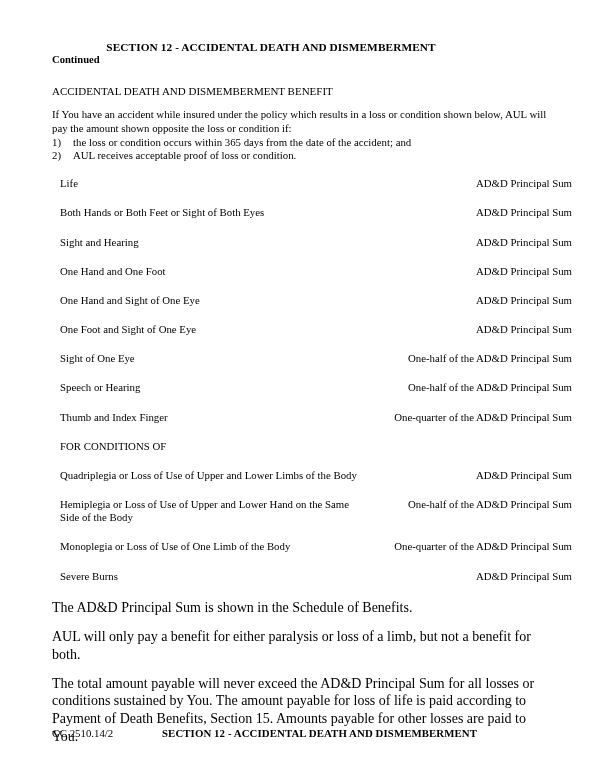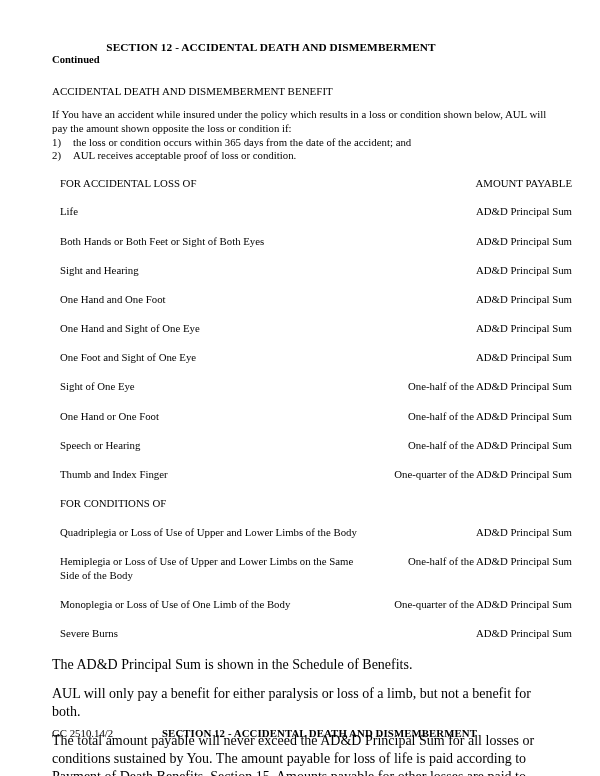--- a/index.html
+++ b/index.html
@@ -132,24 +132,20 @@
       <span>the loss or condition occurs within 365 days from the date of the accident; and</span>
     </li>
     <li>
       <span class="num">2)</span>
       <span>AUL receives acceptable proof of loss or condition.</span>
     </li>
   </ul>
 
   <table class="benefit-table">
     <tbody>
-      <tr class="header">
-        <td class="left">FOR ACCIDENTAL LOSS OF</td>
-        <td class="right">AMOUNT PAYABLE</td>
-      </tr>
 
       <tr>
         <td class="left">Life</td>
         <td class="right">AD&amp;D Principal Sum</td>
       </tr>
       <tr>
         <td class="left">Both Hands or Both Feet or Sight of Both Eyes</td>
         <td class="right">AD&amp;D Principal Sum</td>
       </tr>
       <tr>
@@ -163,24 +159,20 @@
       <tr>
         <td class="left">One Hand and Sight of One Eye</td>
         <td class="right">AD&amp;D Principal Sum</td>
       </tr>
       <tr>
         <td class="left">One Foot and Sight of One Eye</td>
         <td class="right">AD&amp;D Principal Sum</td>
       </tr>
       <tr>
         <td class="left">Sight of One Eye</td>
-        <td class="right">One-half of the AD&amp;D Principal Sum</td>
-      </tr>
-      <tr>
-        <td class="left">One Hand or One Foot</td>
         <td class="right">One-half of the AD&amp;D Principal Sum</td>
       </tr>
       <tr>
         <td class="left">Speech or Hearing</td>
         <td class="right">One-half of the AD&amp;D Principal Sum</td>
       </tr>
       <tr>
         <td class="left">Thumb and Index Finger</td>
         <td class="right">One-quarter of the AD&amp;D Principal Sum</td>
       </tr>
@@ -188,21 +180,21 @@
       <tr class="subheader">
         <td class="left">FOR CONDITIONS OF</td>
         <td class="right"></td>
       </tr>
 
       <tr>
         <td class="left">Quadriplegia or Loss of Use of Upper and Lower Limbs of the Body</td>
         <td class="right">AD&amp;D Principal Sum</td>
       </tr>
       <tr>
-        <td class="left">Hemiplegia or Loss of Use of Upper and Lower Limbs on the Same Side of the Body</td>
+        <td class="left">Hemiplegia or Loss of Use of Upper and Lower Hand on the Same Side of the Body</td>
         <td class="right">One-half of the AD&amp;D Principal Sum</td>
       </tr>
       <tr>
         <td class="left">Monoplegia or Loss of Use of One Limb of the Body</td>
         <td class="right">One-quarter of the AD&amp;D Principal Sum</td>
       </tr>
       <tr>
         <td class="left">Severe Burns</td>
         <td class="right">AD&amp;D Principal Sum</td>
       </tr>

